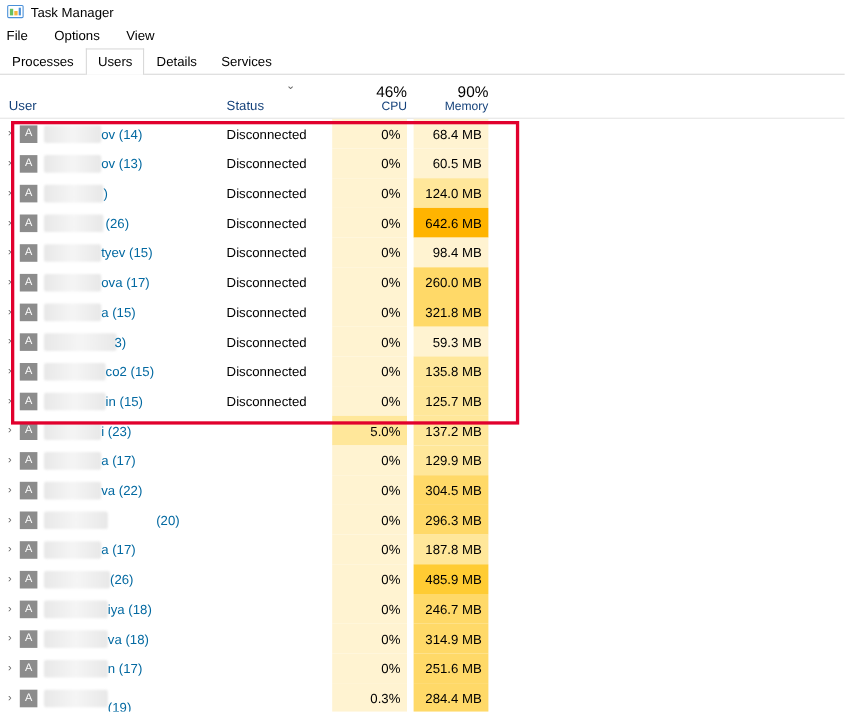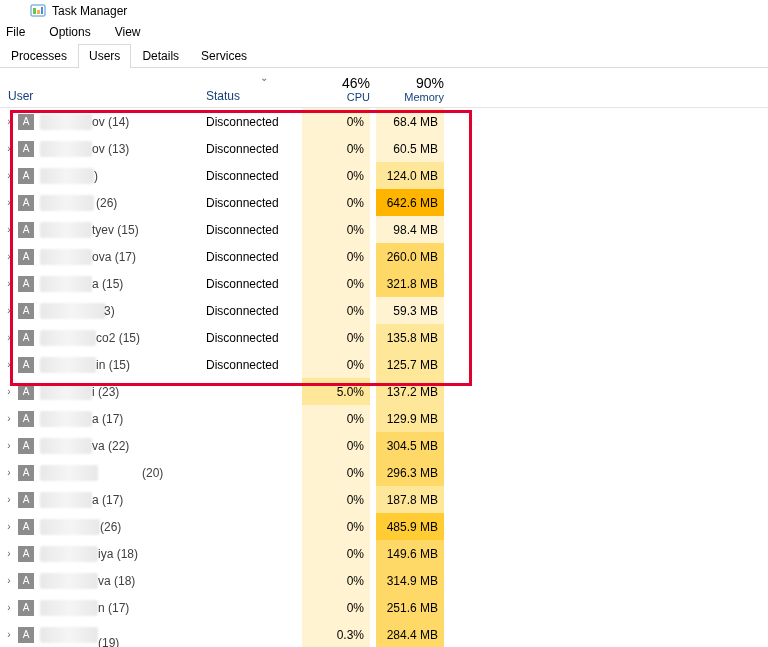--- a/index.html
+++ b/index.html
@@ -10,21 +10,20 @@
     color: #000;
     background: #fff;
     overflow: hidden;
   }
   .titlebar {
     height: 22px;
     display: flex; align-items: center;
     padding: 2px 6px;
     font-size: 12px;
     gap: 6px;
-    margin-left: 24px;
   }
   .titlebar .app-icon svg { display: block; }
   .menubar {
     height: 20px;
     display: flex; align-items: center;
     padding: 0 6px;
     gap: 24px;
     font-size: 12px;
   }
   .menubar .mitem { cursor: default; }
@@ -100,21 +99,21 @@
   }
   .row .blur-strip {
     position:absolute; left: 40px; height: 16px;
     background: linear-gradient(90deg, #e8e8e8, #f5f5f5 50%, #e8e8e8);
     filter: blur(1.2px);
     border-radius:2px;
   }
   .row .uname-suffix {
     position:absolute;
     white-space: nowrap;
-    color:#404040;
+    color:#0369a1;
   }
   .row .ustatus {
     position:absolute; left: 206px; width: 90px;
   }
   .row .ucpu {
     position:absolute; left: 302px; width: 68px; text-align:right;
     padding-right: 6px;
     height: 100%; display:flex; align-items:center; justify-content:flex-end;
     border-left: 1px solid #fff0; 
   }
@@ -329,21 +328,21 @@
         <span class="ucpu heat-cpu">0%</span>
         <span class="umem heat-mem-3">485.9 MB</span>
       </div>
       <div class="row">
         <span class="expander">›</span>
         <span class="uicon">A</span>
         <span class="blur-strip" style="width: 58px;"></span>
         <span class="uname-suffix" style="left: 98px;">iya (18)</span>
         <span class="ustatus"></span>
         <span class="ucpu heat-cpu">0%</span>
-        <span class="umem heat-mem-2">149.6 MB</span>
+        <span class="umem heat-mem-2">246.7 MB</span>
       </div>
       <div class="row">
         <span class="expander">›</span>
         <span class="uicon">A</span>
         <span class="blur-strip" style="width: 58px;"></span>
         <span class="uname-suffix" style="left: 98px;">va (18)</span>
         <span class="ustatus"></span>
         <span class="ucpu heat-cpu">0%</span>
         <span class="umem heat-mem-2">314.9 MB</span>
       </div>

